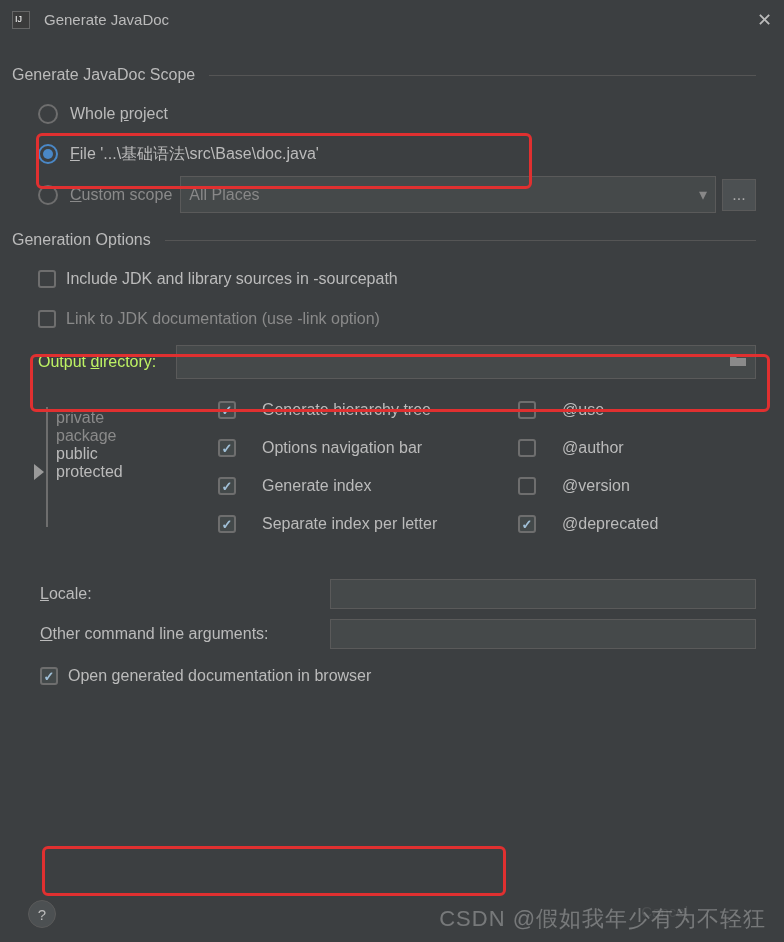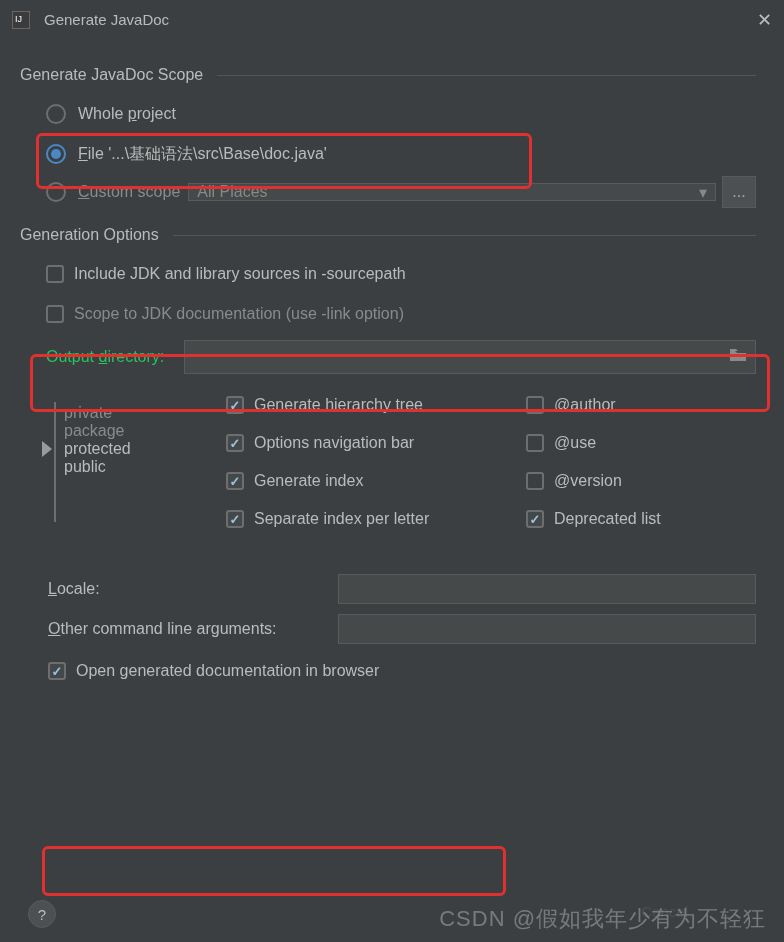--- a/index.html
+++ b/index.html
@@ -3,50 +3,50 @@
 <meta charset="utf-8">
 <style>
   * { box-sizing: border-box; margin: 0; padding: 0; font-family: "Segoe UI", Arial, sans-serif; }
   body { background: #3c3f41; color: #bbbbbb; width: 784px; height: 942px; overflow: hidden; position: relative; }
   .titlebar { display: flex; align-items: center; height: 40px; padding: 0 12px; background: #3c3f41; justify-content: space-between; }
   .titlebar-left { display: flex; align-items: flex-start; gap: 14px; }
   .titlebar .title { color: #bbbbbb; font-size: 15px; }
   .close-x { color: #bbbbbb; font-size: 18px; cursor: pointer; }
   .app-icon { width: 18px; height: 18px; background: #3b3b3b; border: 1px solid #666; display: inline-block; position: relative; }
   .app-icon::after { content:"IJ"; position:absolute; font-size:9px; left:2px; top:2px; color:#fff; }
-  .content { padding: 8px 28px 0 20px; }
+  .content { padding: 8px 28px 0 12px; }
   .section-header { display: flex; align-items: center; margin: 18px 0 14px 0; font-size: 16px; color: #bbbbbb; }
   .section-header .line { flex: 1; height: 1px; background: #555; margin-left: 14px; }
   .radio-row, .check-row { display: flex; align-items: center; margin: 8px 0 8px 26px; font-size: 16px; color: #bbbbbb; min-height: 32px; }
   .radio-row.disabled, .check-row.disabled { color: #8a8a8a; }
   .radio { width: 20px; height: 20px; border: 2px solid #6e6e6e; border-radius: 50%; margin-right: 12px; display: inline-flex; align-items: center; justify-content: center; flex-shrink:0;}
   .radio.selected { border-color: #4a88c7; }
   .radio.selected::after { content: ""; width: 10px; height: 10px; background: #4a88c7; border-radius: 50%; }
   .checkbox { width: 18px; height: 18px; border: 2px solid #6e6e6e; border-radius: 3px; margin-right: 10px; display: inline-flex; align-items: center; justify-content: center; flex-shrink:0;}
   .checkbox.checked { background: #43494a; border-color: #6e6e6e; }
   .checkbox.checked::after { content: "✓"; color: #a0c0d8; font-size: 13px; font-weight: bold; }
   .underline-char { text-decoration: underline; }
-  .scope-select { flex:1; height: 18px; background: #45494a; border: 1px solid #5a5a5a; color: #888; padding: 0 8px; display: flex; align-items: center; justify-content: space-between; margin-left:8px; }
+  .scope-select { flex:1; height: 37px; background: #45494a; border: 1px solid #5a5a5a; color: #888; padding: 0 8px; display: flex; align-items: center; justify-content: space-between; margin-left:8px; }
   .scope-btn { width: 34px; height: 32px; background: #4c5052; border: 1px solid #5a5a5a; margin-left: 6px; display:flex; align-items:center; justify-content:center; color:#aaa;}
   .custom-scope-row { display:flex; align-items:center; margin: 6px 0 6px 26px; }
   .red-box { border: 3px solid #e03030; border-radius: 6px; position: absolute; pointer-events: none; }
   .output-row { display: flex; align-items: center; margin: 10px 0 8px 26px; }
-  .output-label { font-size: 16px; color: #22c55e; white-space: nowrap; }
+  .output-label { font-size: 16px; color: #bef264; white-space: nowrap; }
   .output-input { flex:1; height: 34px; background: #45494a; border: 1px solid #5a5a5a; margin-left: 20px; position: relative; }
   .folder-icon { position:absolute; right:8px; top:7px; width:18px; height:14px; }
   .folder-icon svg { display:block; }
   .options-grid { display: flex; margin: 22px 0 0 26px; }
   .vis-col { width: 180px; display: flex; flex-direction: column; padding-top: 8px; position:relative; }
   .vis-item { display: flex; align-items: center; font-size: 16px; color: #8a8a8a; padding-left: 18px; position:relative;}
   .vis-item.selected { color: #bbbbbb; }
   .vis-bar { position:absolute; left:8px; top:6px; bottom:6px; width:2px; background:#6e6e6e; }
   .vis-pointer { position:absolute; left:-4px; width:0; height:0; border-top:8px solid transparent; border-bottom:8px solid transparent; border-left:10px solid #9a9a9a; }
   .gen-col { width: 300px; display: flex; flex-direction: column; gap: 20px; }
   .tag-col { width: 200px; display: flex; flex-direction: column; gap: 20px; }
-  .opt-check { display: flex; align-items: center; font-size: 16px; color: #bbbbbb; }
+  .opt-check { display: flex; align-items: center; font-size: 16px; color: #bbbbbb; gap: 16px; }
   .form-row { display: flex; align-items: center; margin: 10px 0 10px 28px; }
   .form-label { width: 290px; font-size: 16px; color: #bbbbbb; }
   .form-input { flex:1; height: 30px; background: #45494a; border: 1px solid #5a5a5a; }
   .open-browser-row { display:flex; margin: 18px 0 0 28px; font-size:16px; }
   .help-circle { position:absolute; left:28px; bottom:14px; width:28px; height:28px; border-radius:50%; background:#4c5052; border:1px solid #5a5a5a; display:flex; align-items:center; justify-content:center; color:#bbb; font-size:15px; }
   .watermark { position:absolute; right:18px; bottom:8px; font-size:22px; color:rgba(230,230,230,0.35); font-weight:500; letter-spacing:1px; }
   .cancel-ghost { position:absolute; right:96px; bottom:22px; color:rgba(200,200,200,0.12); font-size:15px; }
   .chevron { color:#888; }
 </style>
 </head>
@@ -96,21 +96,21 @@
     <span class="line"></span>
   </div>
 
   <div class="check-row">
     <span class="checkbox"></span>
     <span>Include JDK and library sources in -sourcepath</span>
   </div>
 
   <div class="check-row disabled">
     <span class="checkbox"></span>
-    <span>Scope to JDK documentation (use -link option)</span>
+    <span>Link to JDK documentation (use -link option)</span>
   </div>
 
   <div class="output-row">
     <span class="output-label">Output <span class="underline-char">d</span>irectory:</span>
     <div class="output-input">
       <span class="folder-icon">
         <svg viewBox="0 0 18 14">
             <path d="M1 3 L6 3 L8 5 L17 5 L17 13 L1 13 Z M1 3 L1 1 L7 1 L9 3" fill="#8a8a8a"></path>
           </svg>
       </span>
@@ -120,26 +120,26 @@
   <div class="options-grid">
     <div class="vis-col">
       <span class="vis-bar"></span>
       <div class="vis-item">
           <span>private</span>
         </div>
       <div class="vis-item">
           <span>package</span>
         </div>
       <div class="vis-item selected">
+          <span>public</span>
+        </div>
+      <div class="vis-item selected">
         <span class="vis-pointer"></span>
         <span>protected</span>
       </div>
-      <div class="vis-item selected">
-          <span>public</span>
-        </div>
     </div>
 
     <div class="gen-col">
       <div class="opt-check">
           <span class="checkbox checked"></span>
           <span>Generate hierarchy tree</span>
         </div>
       <div class="opt-check">
           <span class="checkbox checked"></span>
           <span>Options navigation bar</span>
@@ -148,35 +148,35 @@
           <span class="checkbox checked"></span>
           <span>Generate index</span>
         </div>
       <div class="opt-check">
           <span class="checkbox checked"></span>
           <span>Separate index per letter</span>
         </div>
     </div>
 
     <div class="tag-col">
+      <div class="opt-check">
+          <span class="checkbox"></span>
+          <span>@use</span>
+        </div>
       <div class="opt-check">
           <span class="checkbox"></span>
           <span>@author</span>
         </div>
       <div class="opt-check">
           <span class="checkbox"></span>
-          <span>@use</span>
-        </div>
-      <div class="opt-check">
-          <span class="checkbox"></span>
           <span>@version</span>
         </div>
       <div class="opt-check">
           <span class="checkbox checked"></span>
-          <span>Deprecated list</span>
+          <span>@deprecated</span>
         </div>
     </div>
   </div>
 
   <div style="height:36px;"></div>
 
   <div class="form-row">
     <span class="form-label"><span class="underline-char">L</span>ocale:</span>
     <div class="form-input"></div>
   </div>

